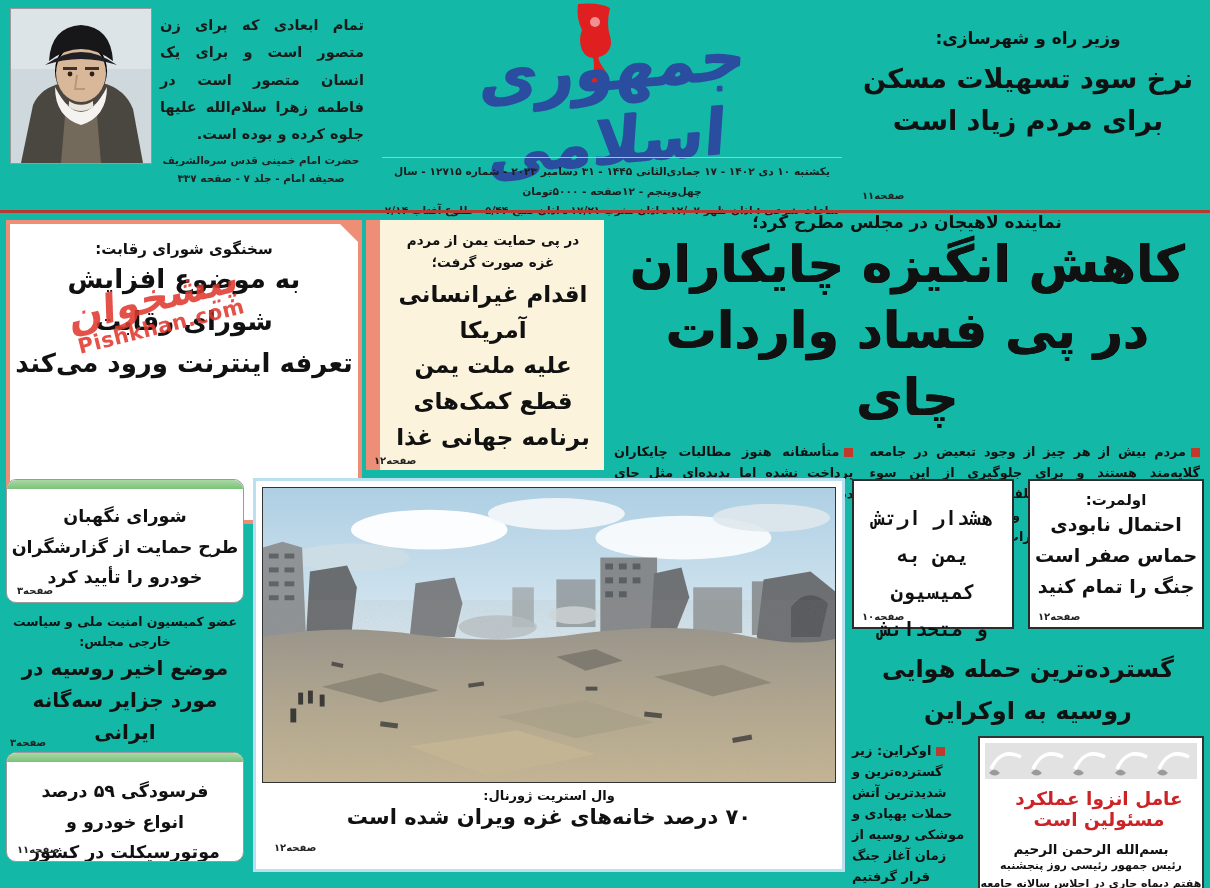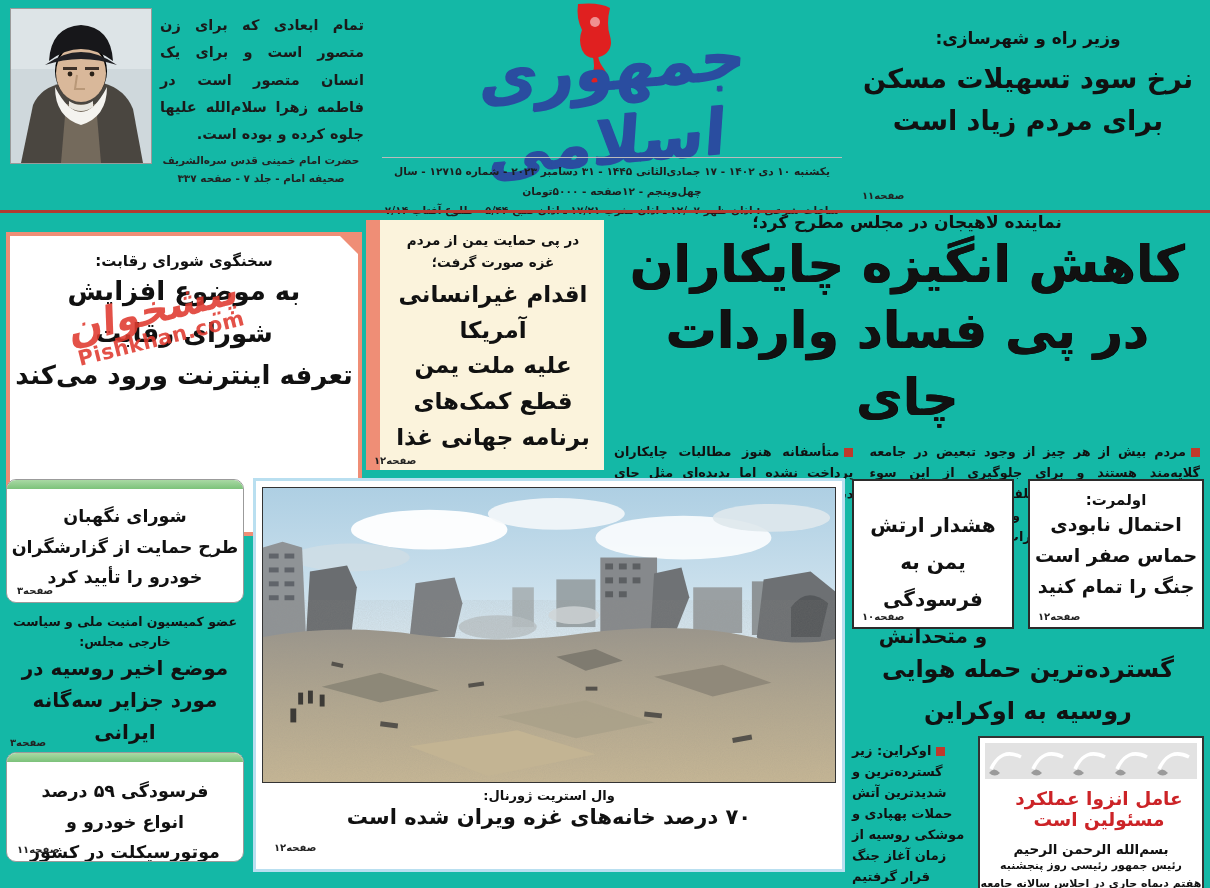--- a/index.html
+++ b/index.html
@@ -43,21 +43,21 @@
   .sum-left .pageref{position:absolute;right:auto;left:2px;bottom:0;}
   .bullet{display:inline-block;width:9px;height:9px;background:#c0392b;margin-left:5px;vertical-align:-1px;}
 
   .yemen-aid{left:366px;top:220px;width:238px;height:250px;background:#fbf3dc;}
   .yemen-aid .strip{position:absolute;left:0;top:0;bottom:0;width:14px;background:#ef8e76;}
   .yemen-aid .inner{position:absolute;right:4px;left:20px;top:8px;bottom:6px;}
   .yemen-aid .kicker{font-size:13.5px;font-weight:700;text-align:center;line-height:1.6;margin:2px auto 4px;width:92%;}
   .yemen-aid .line{font-size:23px;font-weight:700;text-align:center;line-height:1.55;}
   .yemen-aid .pageref{position:absolute;right:auto;left:8px;bottom:4px;}
 
-  .competition{left:6px;top:232px;width:356px;height:304px;border:4px solid #ef8e76;background:#fff;}
+  .competition{left:6px;top:220px;width:356px;height:304px;border:4px solid #ef8e76;background:#fff;}
   .notch{position:absolute;width:0;height:0;}
   .notch-tl{right:-1px;top:-1px;border-top:20px solid #ef8e76;border-left:20px solid transparent;}
   .notch-br{left:-1px;bottom:-1px;border-bottom:20px solid #ef8e76;border-right:20px solid transparent;}
   .competition .kicker{font-size:15px;font-weight:700;text-align:center;margin-top:16px;}
   .competition .line{font-size:26px;font-weight:700;text-align:center;line-height:1.62;}
   .competition .pageref{position:absolute;left:14px;bottom:12px;}
   .watermark{position:absolute;left:60px;top:55px;transform:rotate(-14deg);text-align:center;opacity:.88;pointer-events:none;}
   .watermark .fa{font-size:40px;font-weight:700;color:#e03a2f;transform:skewX(-12deg);line-height:.9;}
   .watermark .en{font-size:21px;font-weight:700;color:#e03a2f;letter-spacing:.5px;}
 
@@ -82,21 +82,21 @@
   .photo{width:100%;height:296px;border:1px solid #333;overflow:hidden;background:#c6d8e2;}
   .photo svg{display:block;width:100%;height:100%;}
   .caption-kicker{font-size:13px;font-weight:700;text-align:center;margin-top:5px;}
   .caption-hl{font-size:21px;font-weight:700;text-align:center;line-height:1.4;}
   .photo-frame .pageref{position:absolute;left:18px;bottom:16px;}
 
   
   .smallbox{border:2px solid #2b2b2b;background:#fff;}
   .yemen-army{left:852px;top:479px;width:162px;height:150px;}
   .yemen-army .line{font-size:20px;font-weight:700;text-align:center;line-height:1.85;}
-  .yemen-army .txt{margin-top:26px;}
+  .yemen-army .txt{margin-top:20px;font-family:Liberation Mono, monospace;}
   .olmert{left:1028px;top:479px;width:176px;height:150px;}
   .olmert .kicker{font-size:15px;font-weight:700;text-align:center;margin-top:10px;}
   .olmert .line{font-size:19px;font-weight:700;text-align:center;line-height:1.62;}
   .smallbox .pageref{position:absolute;left:8px;bottom:5px;}
 
   .ukraine-hl{left:852px;top:648px;width:352px;}
   .ukraine-hl .line{font-size:24px;font-weight:700;text-align:center;line-height:1.75;}
 
   .ukraine-sum{left:852px;top:740px;width:116px;font-size:13px;font-weight:700;line-height:1.62;text-align:left;}
 
@@ -312,21 +312,21 @@
       </svg>
     </div>
     <div class="caption-kicker">وال استریت ژورنال:</div>
     <div class="caption-hl">۷۰ درصد خانه‌های غزه ویران شده است</div>
     <div class="pageref">صفحه۱۲</div>
   </div>
 
   <div class="abs smallbox yemen-army">
     <div class="txt">
       <div class="line">هشدار ارتش</div>
-      <div class="line">یمن به فرسودگی</div>
+      <div class="line">یمن به کمیسیون</div>
       <div class="line">و متحدانش</div>
     </div>
     <div class="pageref">صفحه۱۰</div>
   </div>
 
   <div class="abs smallbox olmert">
     <div class="kicker">اولمرت:</div>
     <div class="line">احتمال نابودی</div>
     <div class="line">حماس صفر است</div>
     <div class="line">جنگ را تمام کنید</div>

